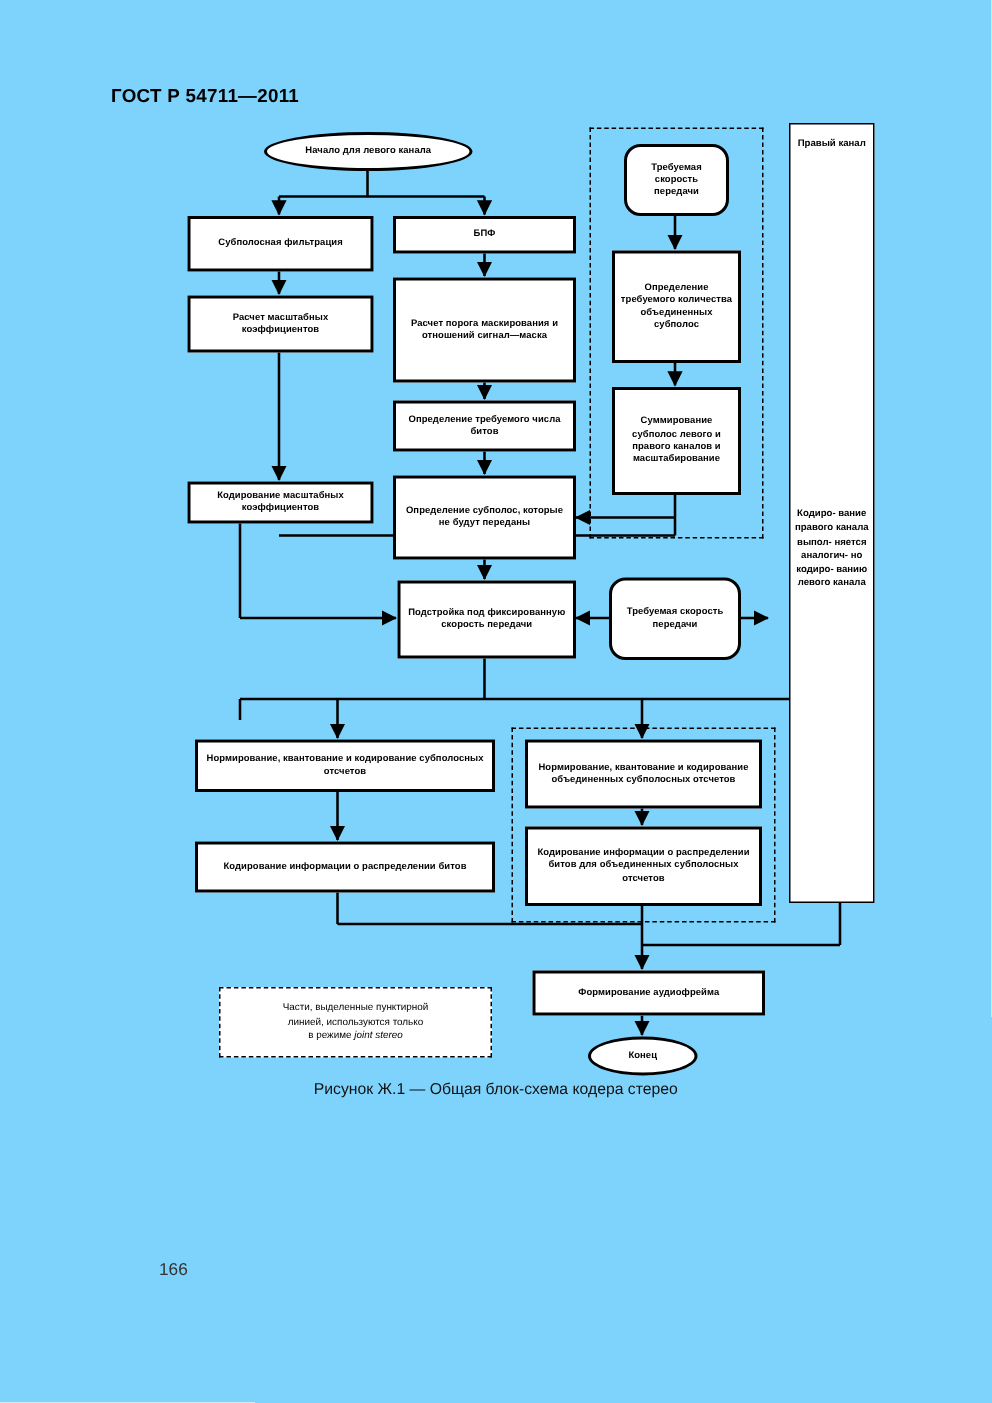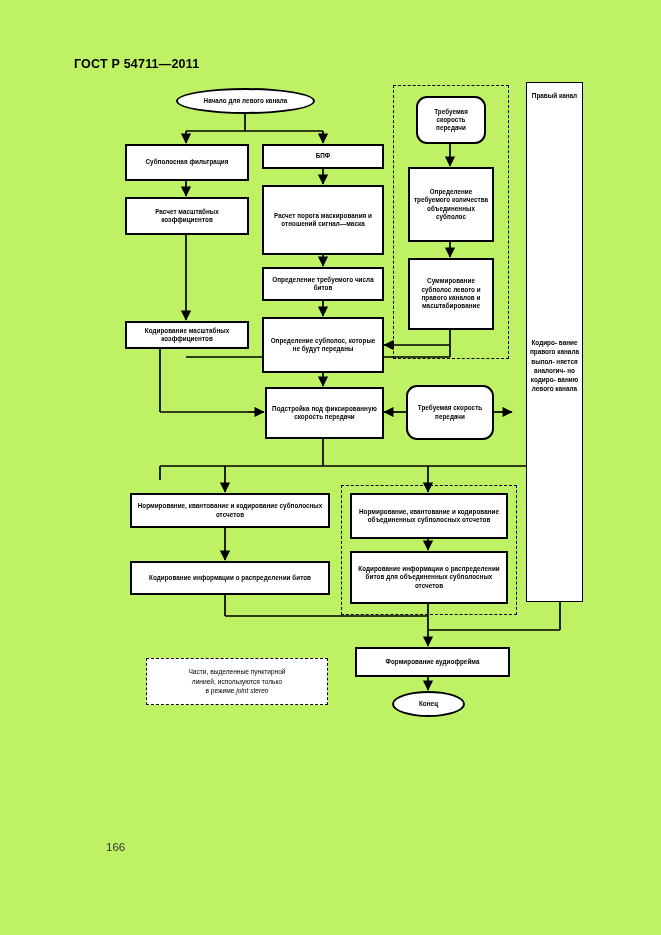--- a/index.html
+++ b/index.html
@@ -8,21 +8,21 @@
     background: #ffffff;
   }
   body {
     font-family: "Liberation Sans", sans-serif;
     color: #000;
   }
   #page {
     position: relative;
     width: 661px;
     height: 935px;
-    background: #bef264;
+    background: #7dd3fc;
     overflow: hidden;
   }
   #std-header {
     position: absolute;
     left: 74px;
     top: 57px;
     font-size: 12.5px;
     font-weight: bold;
     letter-spacing: 0.2px;
   }
@@ -249,15 +249,16 @@
     <div class="notebox" style="left:146px; top:658px; width:182px; height:47px;">
       <div>
         <span>Части, выделенные пунктирной</span><br>
         <span>линией, используются только</span><br>
         <span>в режиме </span><em>joint stereo</em>
       </div>
     </div>
 
   </div>
 
+  <div id="caption">Рисунок Ж.1 — Общая блок-схема кодера стерео</div>
   <div id="page-number">166</div>
 
 </div>
 
 </body></html>

